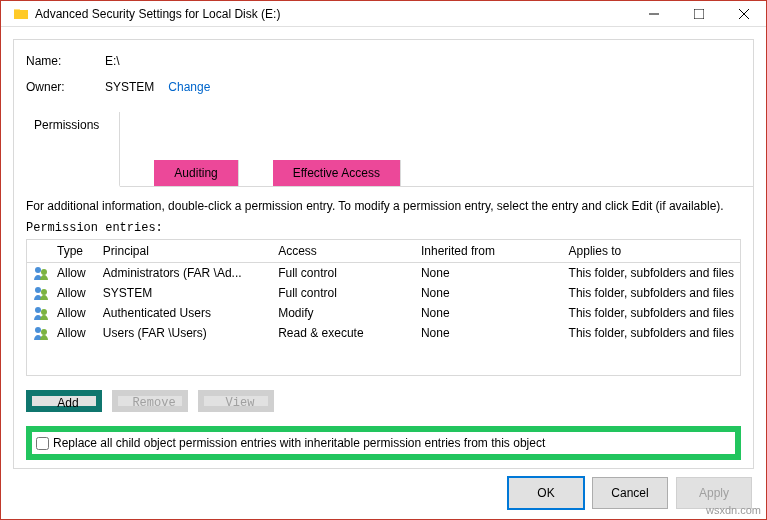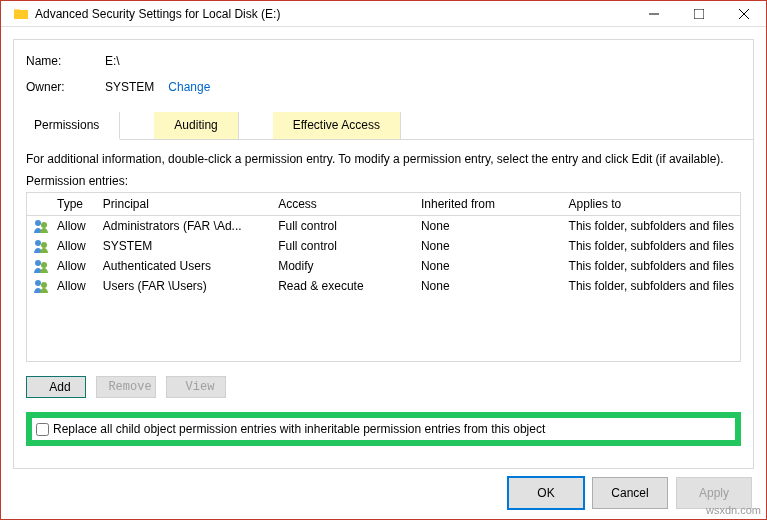--- a/index.html
+++ b/index.html
@@ -14,38 +14,38 @@
     .panel { border: 1px solid #d9d9d9; padding: 10px 12px 8px 12px; height: 430px; display: flex; flex-direction: column; }
     
     .info-row { display: flex; align-items: center; margin-bottom: 8px; margin-top: 4px; }
     .info-label { width: 79px; }
     .info-value { }
     .link { color: #0066cc; margin-left: 14px; cursor: pointer; }
     
     .tabs { display: flex; border-bottom: 1px solid #d9d9d9; margin-top: 10px; margin-left: -12px; margin-right: -12px; gap: 34px; }
     .tab { padding: 6px 20px; border-right: 1px solid #d9d9d9; cursor: pointer; background: #fff; }
     .tab.active { border-bottom: 2px solid #fff; margin-bottom: -1px; }
-    .tab:not(.active) { background: #fef9c3; }
+    .tab:not(.active) { background: #ec4899; margin-top: 48px; }
     
     .instructions { margin: 12px 0 8px 0; }
-    .entries-label { margin-bottom: 4px; }
+    .entries-label { margin-bottom: 4px; font-family: Liberation Mono, monospace; }
     
     .table-container { border: 1px solid #d9d9d9; height: 170px; overflow: hidden; }
     .perm-table { width: 100%; border-collapse: collapse; }
     .perm-table th { text-align: left; font-weight: normal; padding: 4px 6px; border-bottom: 1px solid #d9d9d9; height: 22px; }
     .perm-table td { padding: 2px 6px; height: 20px; white-space: nowrap; overflow: hidden; text-overflow: ellipsis; }
     .perm-table th.icon-col, .perm-table td.icon-col { width: 24px; padding: 2px 2px 2px 6px; }
     .perm-table th.type-col { width: 46px; }
     .perm-table th.principal-col { width: 176px; }
     .perm-table th.access-col { width: 144px; }
     .perm-table th.inherited-col { width: 150px; }
     .row-icon { width: 16px; height: 16px; display: inline-block; vertical-align: middle; }
     
     .table-actions { display: flex; gap: 10px; margin-top: 14px; }
-    .tbl-btn { width: 60px; height: 22px; background: #e1e1e1; border: 1px solid #0f766e; cursor: pointer; padding-left: 8px; }
+    .tbl-btn { width: 76px; height: 22px; background: #e1e1e1; border: 6px solid #0f766e; cursor: pointer; padding-left: 8px; }
     .tbl-btn:disabled { color: #a0a0a0; border-color: #d0d0d0; cursor: default; font-family: Liberation Mono, monospace; }
     
     .replace-row { border: 6px solid #22c55e; padding: 4px 4px; margin-top: 14px; display: flex; align-items: center; }
     .replace-row input { margin-right: 4px; }
     
     .footer { display: flex; justify-content: flex-end; gap: 8px; padding: 0 14px 6px 0; }
     .footer-btn { width: 76px; height: 32px; background: #e1e1e1; border: 1px solid #adadad; cursor: pointer; }
     .footer-btn.primary { border: 1px solid #0078d7; box-shadow: 0 0 0 1px #0078d7; }
     .footer-btn:disabled { color: #a0a0a0; border-color: #d0d0d0; cursor: default; }
     

